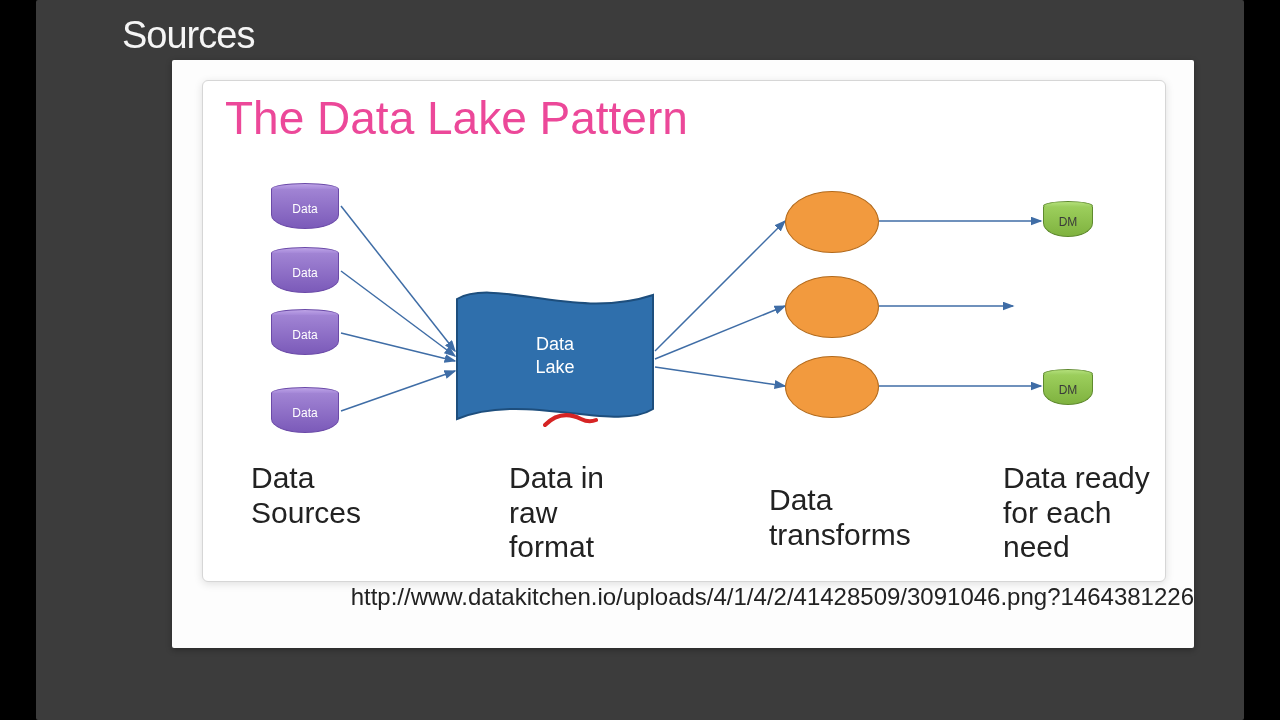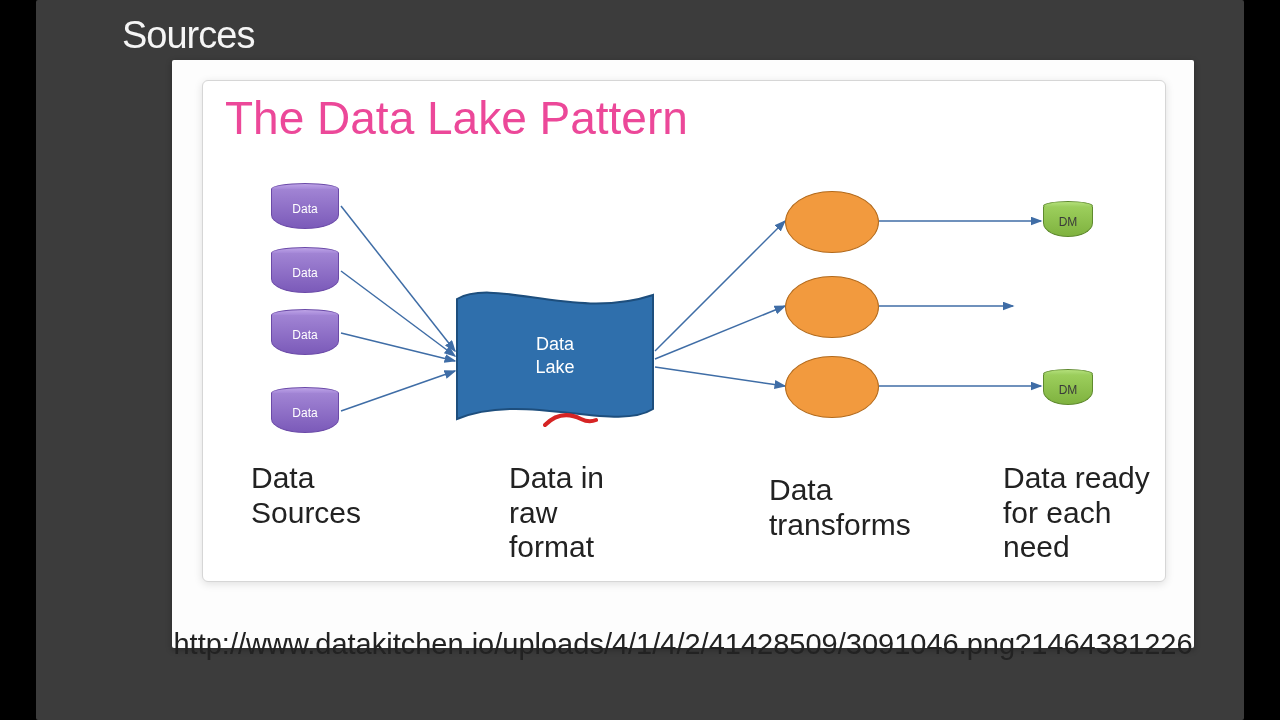--- a/index.html
+++ b/index.html
@@ -65,34 +65,34 @@
     left: 22px;
     top: 10px;
     font-size: 46px;
     font-weight: 400;
     color: #ec4899;
   }
   .caption {
     position: absolute;
     left: 0;
     width: 100%;
-    top: 568px;
-    text-align: center;
-    font-size: 29px;
+    top: 523px;
+    text-align: right;
+    font-size: 24px;
     color: #222;
   }
   .col-label {
     position: absolute;
     font-size: 30px;
     color: #222;
     line-height: 1.15;
   }
   .col-label.c1 { left: 48px;  top: 380px; width: 130px; }
   .col-label.c2 { left: 306px; top: 380px; width: 140px; }
-  .col-label.c3 { left: 566px; top: 392px; width: 180px; }
+  .col-label.c3 { left: 566px; top: 402px; width: 180px; }
   .col-label.c4 { left: 800px; top: 380px; width: 160px; }
 
   
   .diagram {
     position: absolute;
     left: 0;
     top: 80px;
     width: 962px;
     height: 290px;
     padding-left: 40px;

